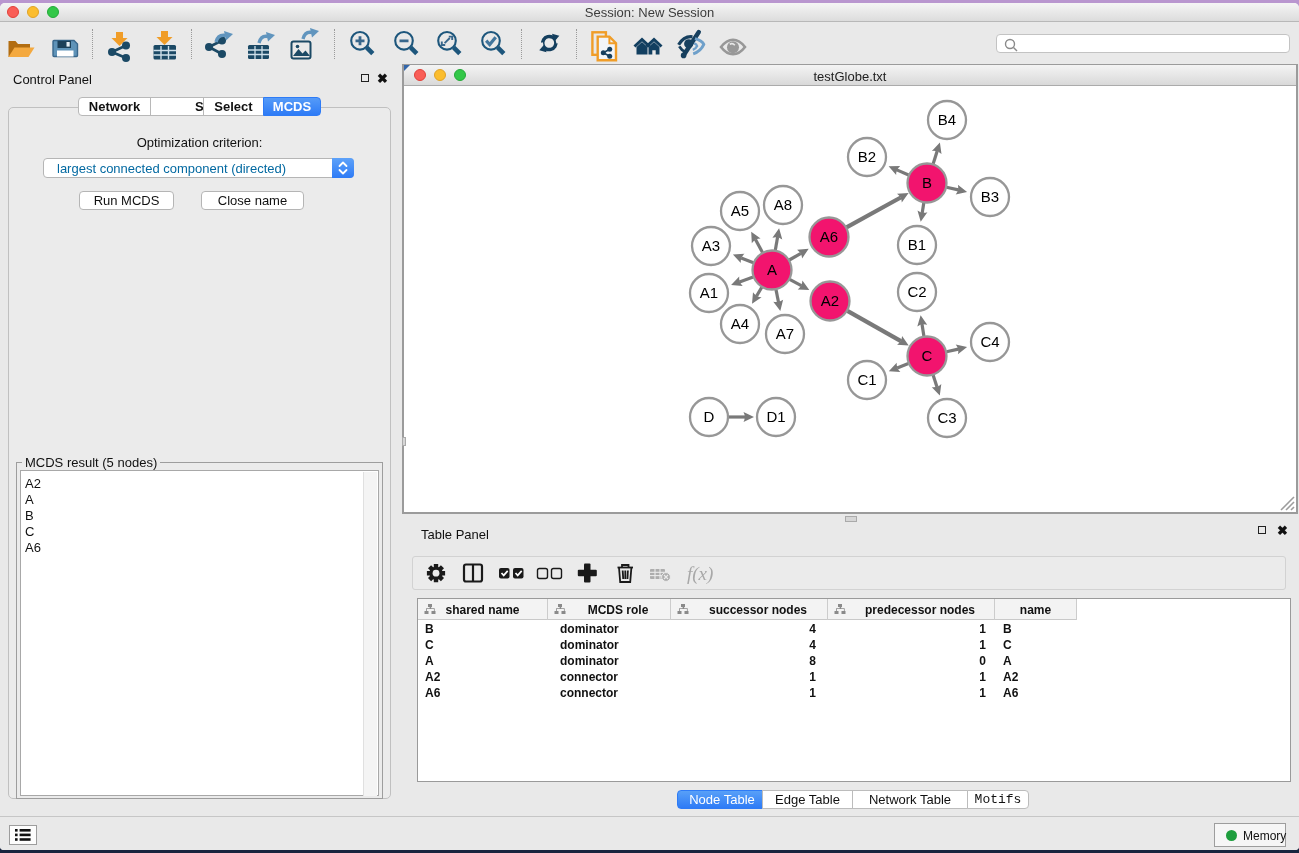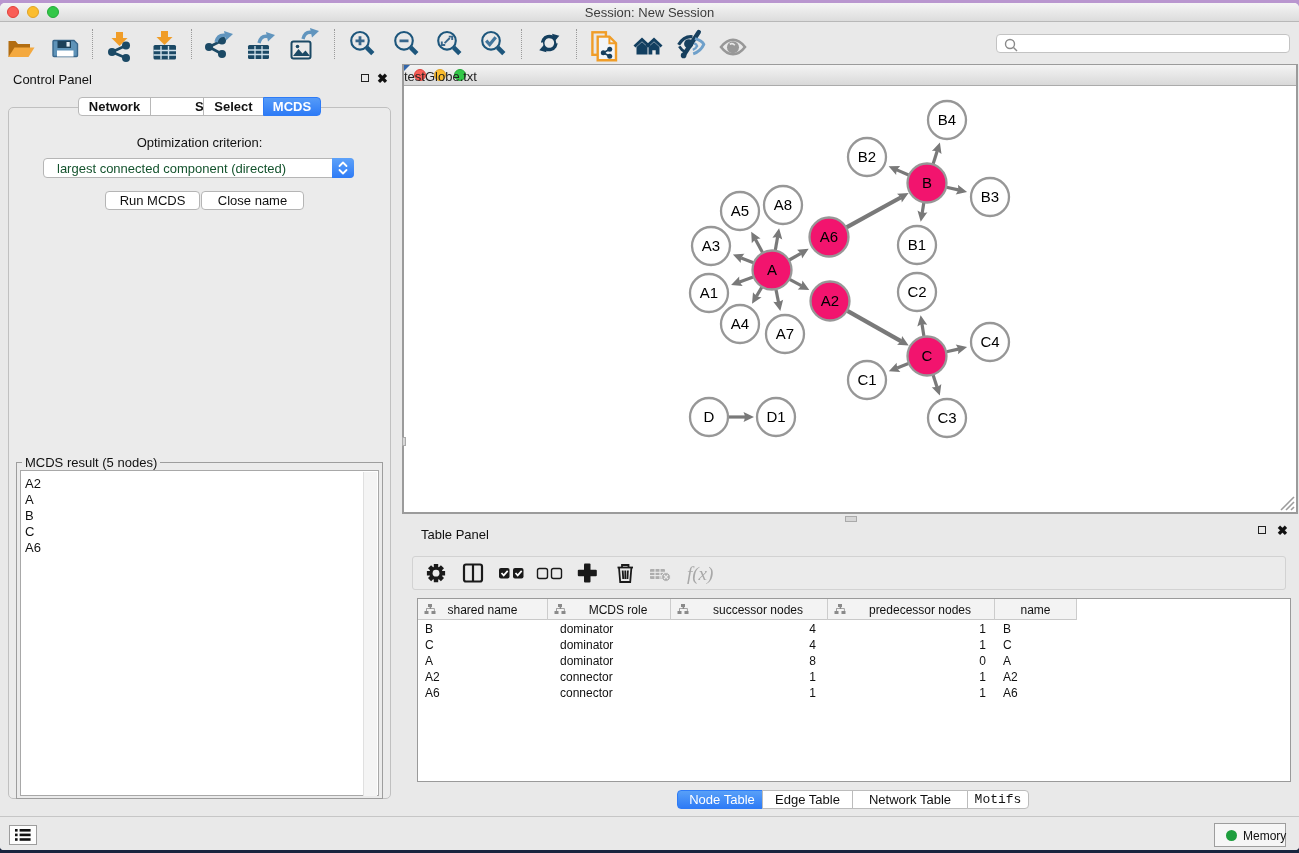--- a/index.html
+++ b/index.html
@@ -23,21 +23,21 @@
 .hdr-x { position:absolute; font-size:13px; font-weight:bold; color:#111; line-height:10px; }
 #cp-panel { position:absolute; left:8px; top:104px; width:383px; height:692px;
   background:#ebebeb; border:1px solid #c0c0c0; border-radius:5px; }
 #tabs { position:absolute; left:78px; top:94px; width:244px; height:19px;font-weight:bold; }
 .tabbtn { position:absolute; top:0; height:19px; background:#fff; border:1px solid #b8b8b8;
   font-size:13px; color:#111; text-align:center; line-height:17px; }
 #tab-mcds { background:linear-gradient(#559bf8,#2e7bf6); color:#fff; border-color:#2e7bf6; }
 #opt-label { position:absolute; left:0; top:132px; width:399px; text-align:center; font-size:13px; color:#111; }
 #dropdown { position:absolute; left:43px; top:155px; width:311px; height:20px; background:#fff;
   border:1px solid #b5b5b5; border-radius:4px; }
-#dd-text { position:absolute; left:13px; top:2px; font-size:13px; color:#14532d; }
+#dd-text { position:absolute; left:13px; top:2px; font-size:13px; color:#0369a1; }
 #dd-btn { position:absolute; right:-1px; top:-1px; width:22px; height:20px; border-radius:0 4px 4px 0;
   background:linear-gradient(#5ea2f9,#2e7bf6); }
 .btn { position:absolute; height:19px; background:#fff; border:1px solid #b5b5b5; border-radius:4px;
   font-size:13px; color:#111; text-align:center; line-height:17px; }
 #fieldset { position:absolute; left:16px; top:459px; width:367px; height:337px; border:1px solid #9d9d9d; }
 #fieldset-legend { position:absolute; left:5px; top:-8px; background:#ebebeb; padding:0 3px; font-size:13px; color:#111; }
 #listbox { position:absolute; left:3px; top:7px; width:359px; height:326px; padding-top:5px; background:#fff; border:1px solid #a8a8a8; }
 #listbox .scroll { position:absolute; right:1px; top:1px; width:14px; height:324px; background:#f4f4f4; border-left:1px solid #e0e0e0;}
 #listbox div.item { font-size:13px; color:#111; padding-left:4px; height:16px; line-height:16px; }
 
@@ -45,28 +45,28 @@
 #listbtn { position:absolute; left:9px; top:8px; width:28px; height:20px; background:#fdfdfd; border:1px solid #9d9d9d; }
 #membtn { position:absolute; left:1214px; top:6px; width:72px; height:24px; background:#f6f6f6; border:1px solid #9d9d9d;
   font-size:12px; color:#111; }
 #membtn .dot { position:absolute; left:11px; top:6px; width:11px; height:11px; border-radius:50%; background:#1e9e3e; }
 #membtn .txt { position:absolute; left:28px; top:5px; }
 
 #netframe { position:absolute; left:402px; top:61px; width:896px; height:450px;
   background:#fff; border:1px solid #9b9b9b; border-width:1px 2px 2px 2px; }
 #net-titlebar { position:absolute; left:0; top:0; right:0; height:21px;
   background:linear-gradient(#f4f4f4,#d9d9d9); border-bottom:1px solid #ababab; }
-#net-title { position:absolute; top:4px; left:0; right:0; text-align:left; font-size:13px; color:#222; }
+#net-title { position:absolute; top:4px; left:0; right:0; text-align:center; font-size:13px; color:#222; }
 #net-corner { position:absolute; left:0; top:0; width:0; height:0;
   border-top:6px solid #3366aa; border-right:6px solid transparent; }
 
 #tp-title { position:absolute; left:421px; top:524px; font-size:13px; color:#111; }
 #tp-toolbar { position:absolute; left:412px; top:553px; width:874px; height:34px; background:#ebebeb;
   border:1px solid #d2d2d2; border-radius:3px; }
-#tp-table { position:absolute; left:417px; top:595px; width:874px; height:184px; background:#fff; border:1px solid #9a9a9a; }
+#tp-table { position:absolute; left:417px; top:595px; width:874px; height:184px; background:#fff; border:1px solid #9a9a9a;font-weight:bold; }
 #tp-header { position:absolute; left:0; top:0; width:659px; height:21px; background:#f3f3f3;
   border-bottom:1px solid #c9c9c9; font-size:12px; color:#111; }
 .th { position:absolute; top:0; height:21px; border-right:1px solid #cccccc; }
 .th .lbl { position:absolute; top:4px; left:0; right:0; text-align:center; }
 .trow { position:absolute; left:0; width:860px; height:16px; font-size:12px; color:#111; }
 .trow span { position:absolute; top:1px; }
 #tp-tabs { position:absolute; left:673px; top:787px; height:19px; }
 .tptab { position:absolute; top:0; height:19px; background:#fff; border:1px solid #bcbcbc; font-size:13px;
   color:#111; text-align:center; line-height:17px; }
 #tptab-node { background:linear-gradient(#58a0f8,#2e7bf6); color:#fff; border-color:#2e7bf6; }
@@ -255,21 +255,21 @@
   <div id="opt-label">Optimization criterion:</div>
   <div id="dropdown">
     <div id="dd-text">largest connected component (directed)</div>
     <div id="dd-btn">
       <svg width="22" height="20" viewBox="0 0 22 20">
         <path d="M7.5 8 L11 4.5 L14.5 8" fill="none" stroke="#fff" stroke-width="1.8" stroke-linecap="round" stroke-linejoin="round"></path>
         <path d="M7.5 12 L11 15.5 L14.5 12" fill="none" stroke="#fff" stroke-width="1.8" stroke-linecap="round" stroke-linejoin="round"></path>
       </svg>
     </div>
   </div>
-  <div class="btn" style="left:105px; top:188px; width:95px;">Run MCDS</div>
+  <div class="btn" style="left:79px; top:188px; width:95px;">Run MCDS</div>
   <div class="btn" style="left:201px; top:188px; width:103px;">Close name</div>
   <div id="fieldset">
     <div id="fieldset-legend">MCDS result (5 nodes)</div>
     <div id="listbox">
       <div class="scroll"></div>
       <div class="item">A2</div>
       <div class="item">A</div>
       <div class="item">B</div>
       <div class="item">C</div>
       <div class="item">A6</div>

